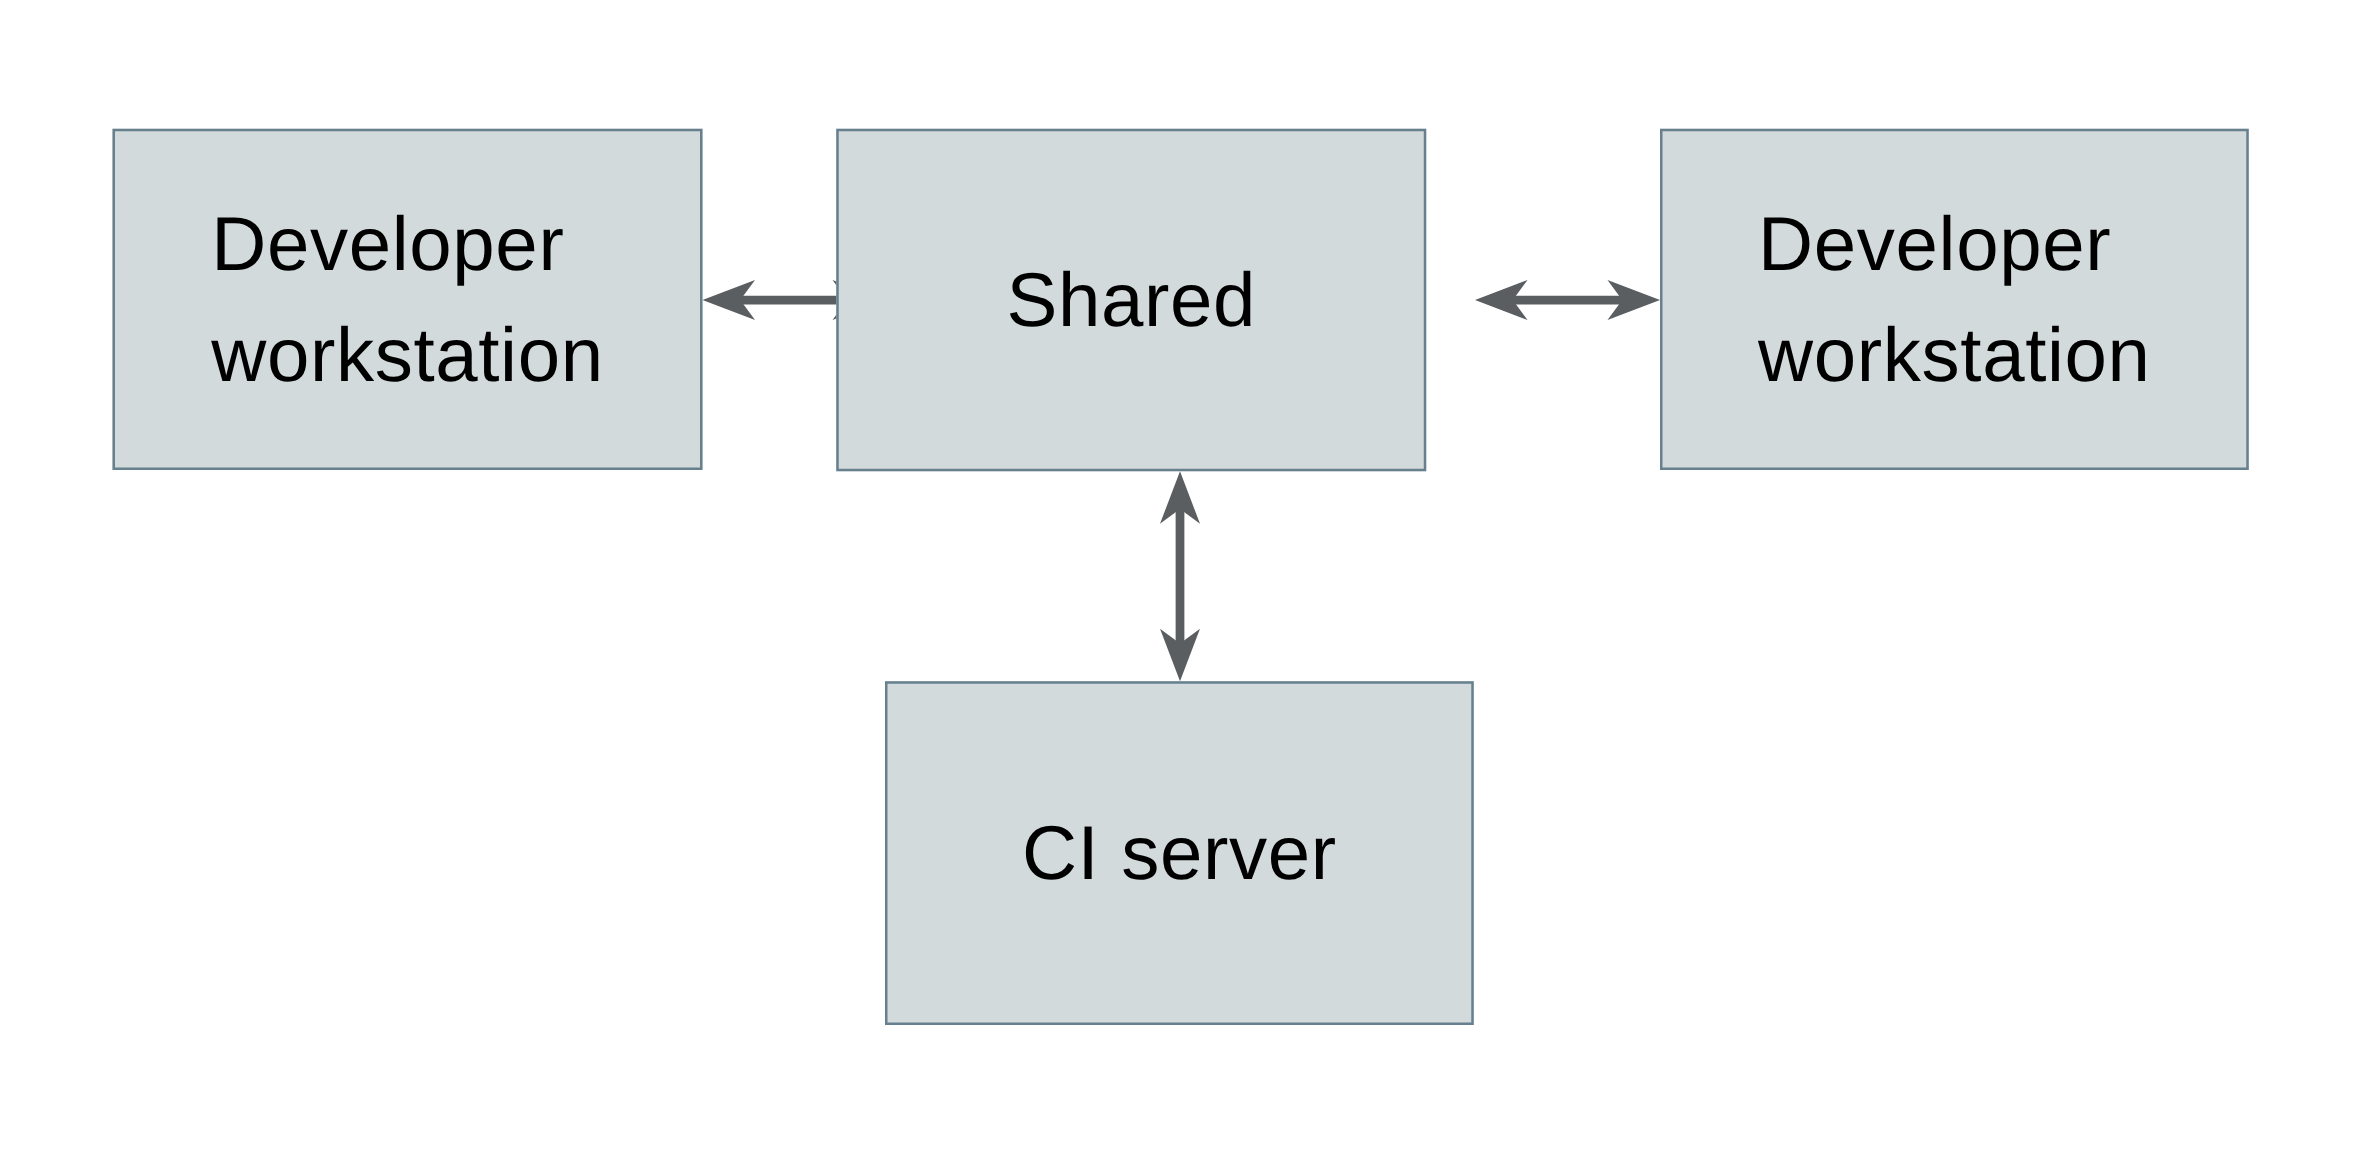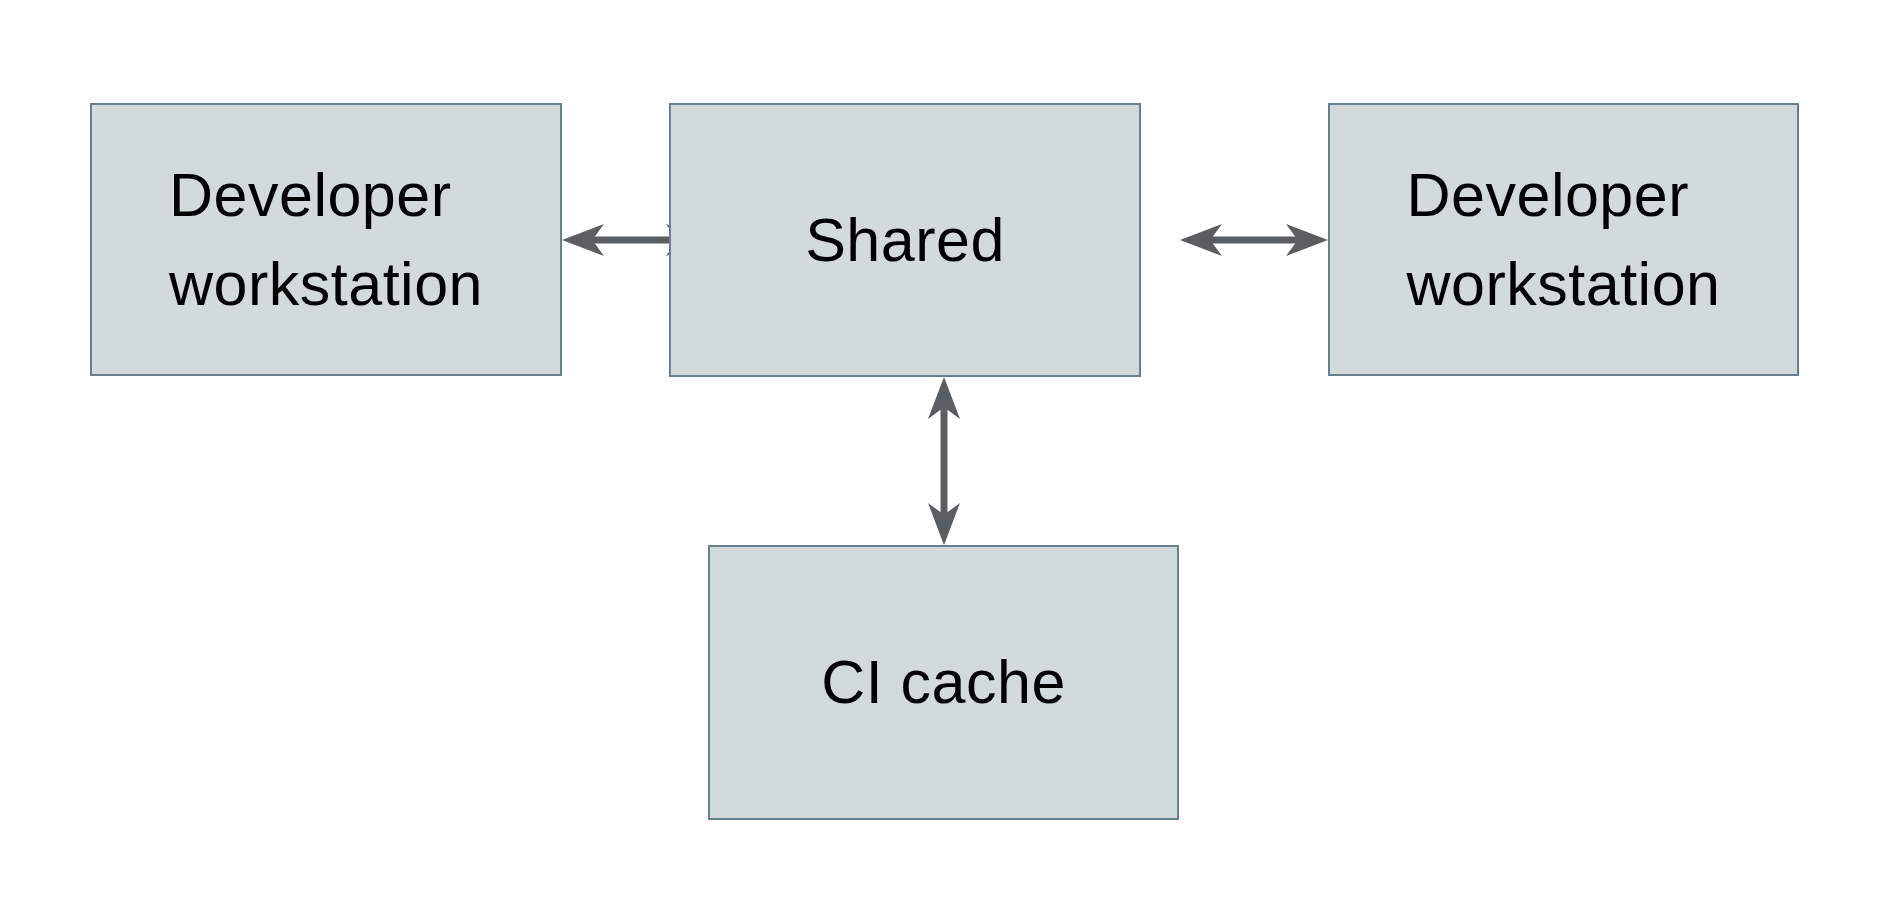--- a/index.html
+++ b/index.html
@@ -71,16 +71,16 @@
       </div>
     </div>
     <div class="node" style="left: 1328px; top: 103px; width: 471px; height: 273px; background: rgb(211, 218, 220); border-color: rgb(102, 128, 142);">
       <div class="node-label" style="color: rgb(0, 0, 0);">
         <div>Developer</div>
         <div>workstation</div>
       </div>
     </div>
     <div class="node" style="left: 708px; top: 545px; width: 471px; height: 275px; background: rgb(211, 218, 220); border-color: rgb(102, 128, 142);">
       <div class="node-label" style="color: rgb(0, 0, 0);">
-        <div>CI cache</div>
+        <div>CI server</div>
       </div>
     </div>
   </div>
 
 </body></html>

